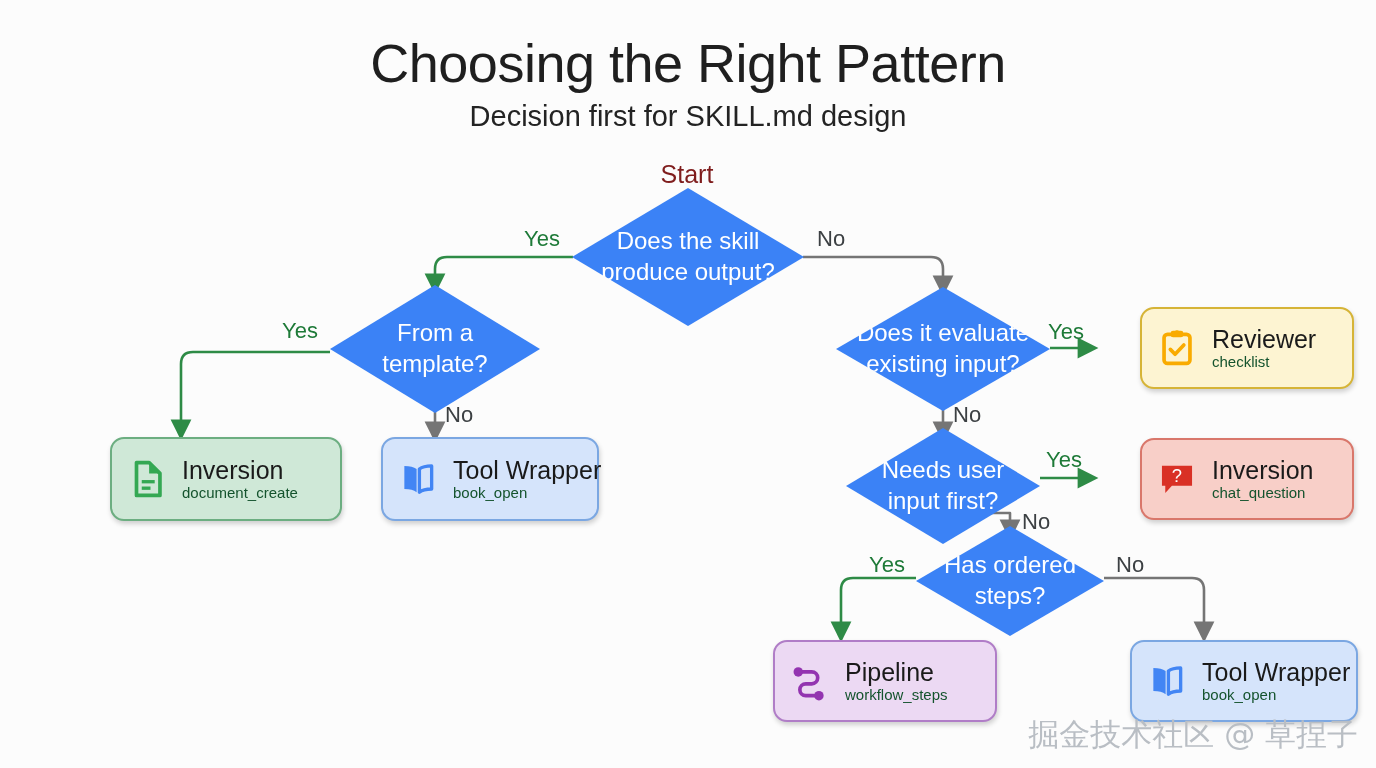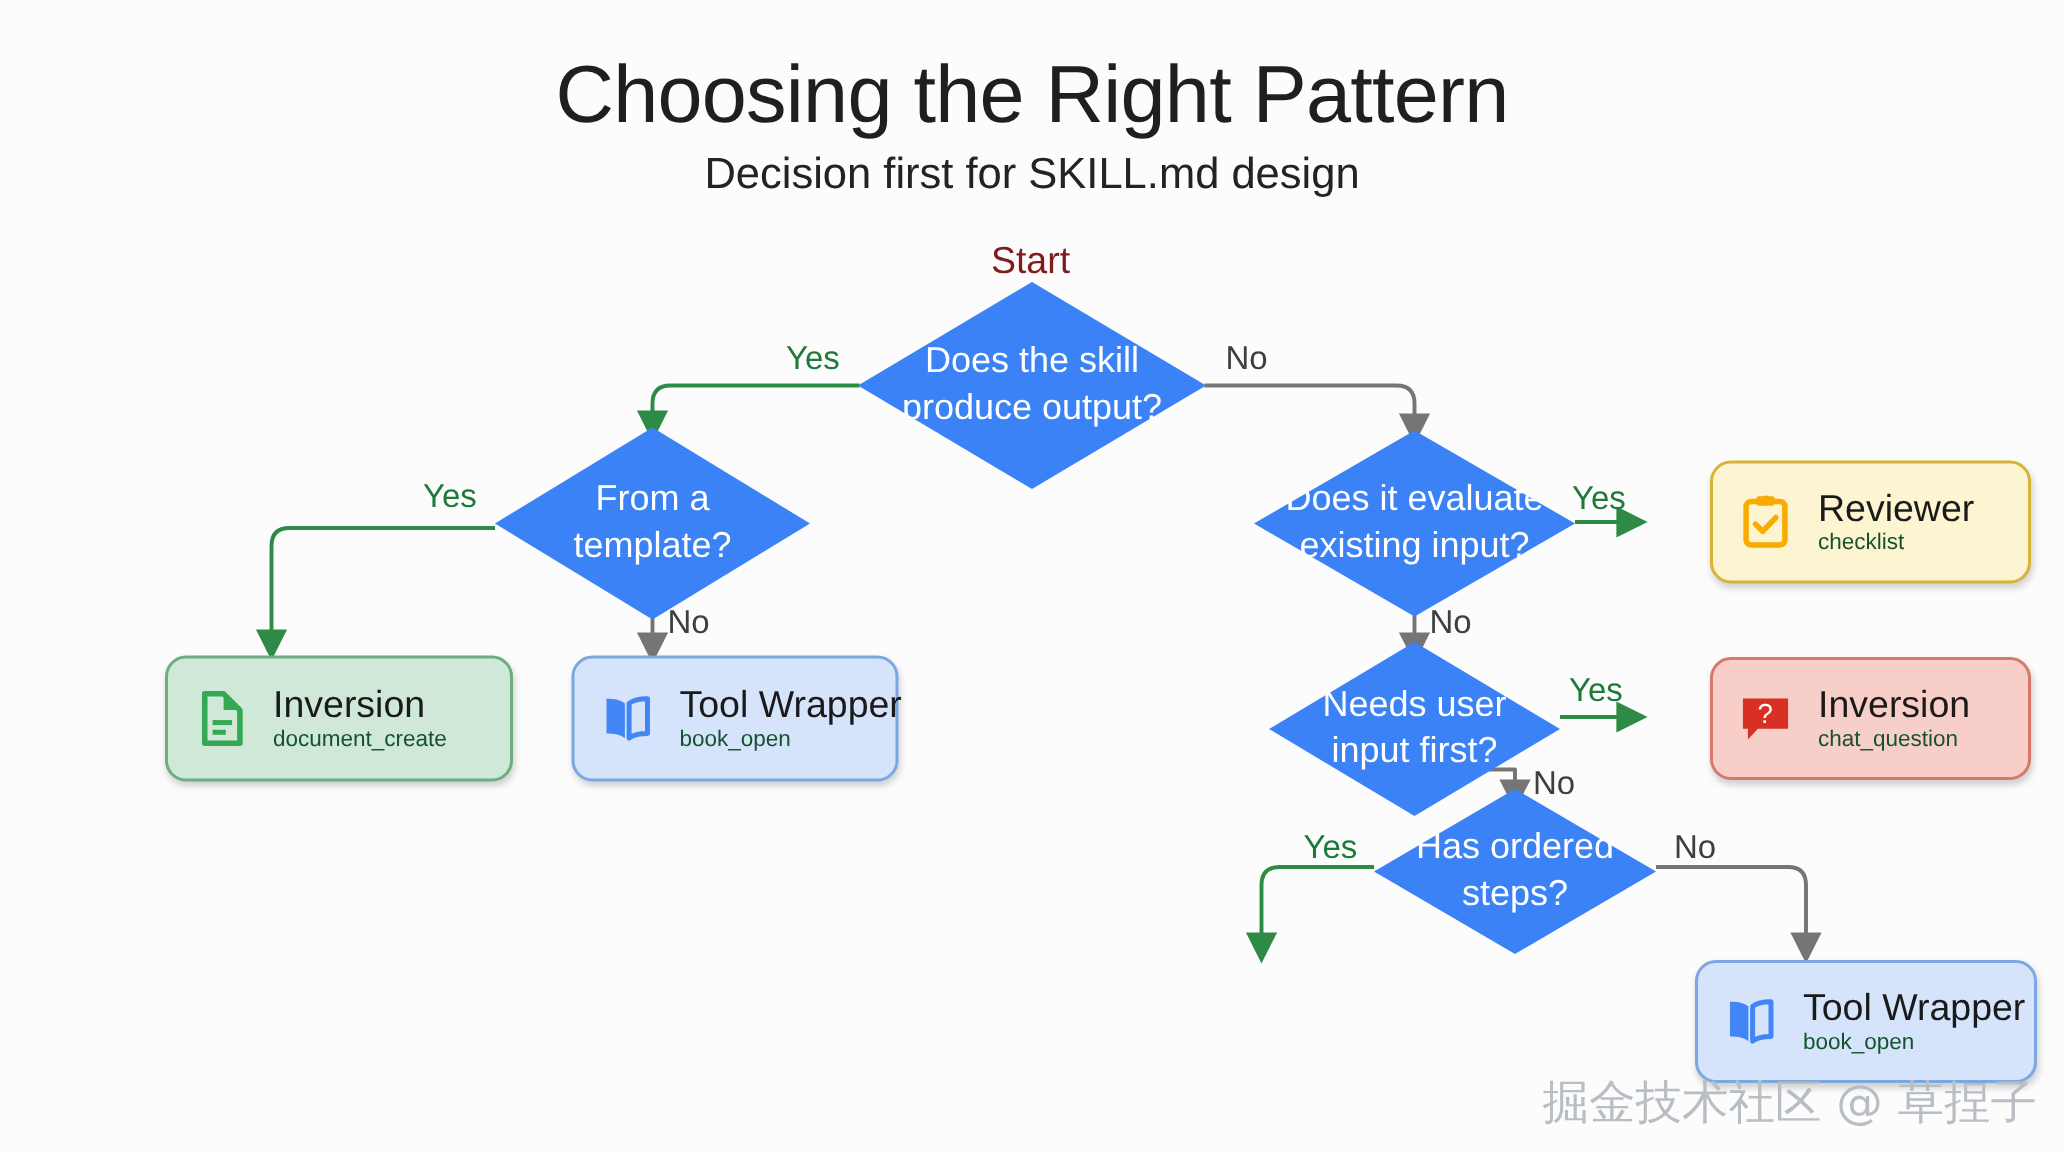--- a/index.html
+++ b/index.html
@@ -182,20 +182,31 @@
     <svg class="ico" viewBox="0 0 24 24">
       <path d="M3.4 4.4h17.2v11.5H9.1L5.3 20v-4.1H3.4z" fill="#d93025"></path>
       <text x="11.9" y="13.6" font-family="Liberation Sans, sans-serif" font-size="10.5" fill="#ffffff" text-anchor="middle">?</text>
     </svg>
     <div class="txt">
       <div class="t1">Inversion</div>
       <div class="t2">chat_question</div>
     </div>
   </div>
 
+  <div class="node n-purple" style="left:729px; top:640px; width:224px; height:82px;">
+    <svg class="ico" viewBox="0 0 24 24">
+      <path d="M6.4 6.8h6.6a3.4 3.4 0 0 1 0 6.8H9.6a3.4 3.4 0 0 0 0 6.8h6.4" fill="none" stroke="#9334b0" stroke-width="2.1" stroke-linecap="round" stroke-linejoin="round"></path>
+      <circle cx="5.3" cy="6.8" r="2.7" fill="#9334b0"></circle>
+      <circle cx="17.1" cy="20.4" r="2.7" fill="#9334b0"></circle>
+    </svg>
+    <div class="txt">
+      <div class="t1">Pipeline</div>
+      <div class="t2">workflow_steps</div>
+    </div>
+  </div>
 
   <div class="node n-blue" style="left:1086px; top:640px; width:228px; height:82px;">
     <svg class="ico" viewBox="0 0 24 24">
       <path d="M11.2 6.3C9.6 5 7.4 4.5 4.2 4.5v13.2c3.2 0 5.4.5 7 1.8z" fill="#4285f4"></path>
       <path d="M12.8 6.3c1.6-1.3 3.8-1.8 7-1.8v13.2c-3.2 0-5.4.5-7 1.8z" fill="none" stroke="#4285f4" stroke-width="1.9" stroke-linejoin="round"></path>
     </svg>
     <div class="txt">
       <div class="t1">Tool Wrapper</div>
       <div class="t2">book_open</div>
     </div>

